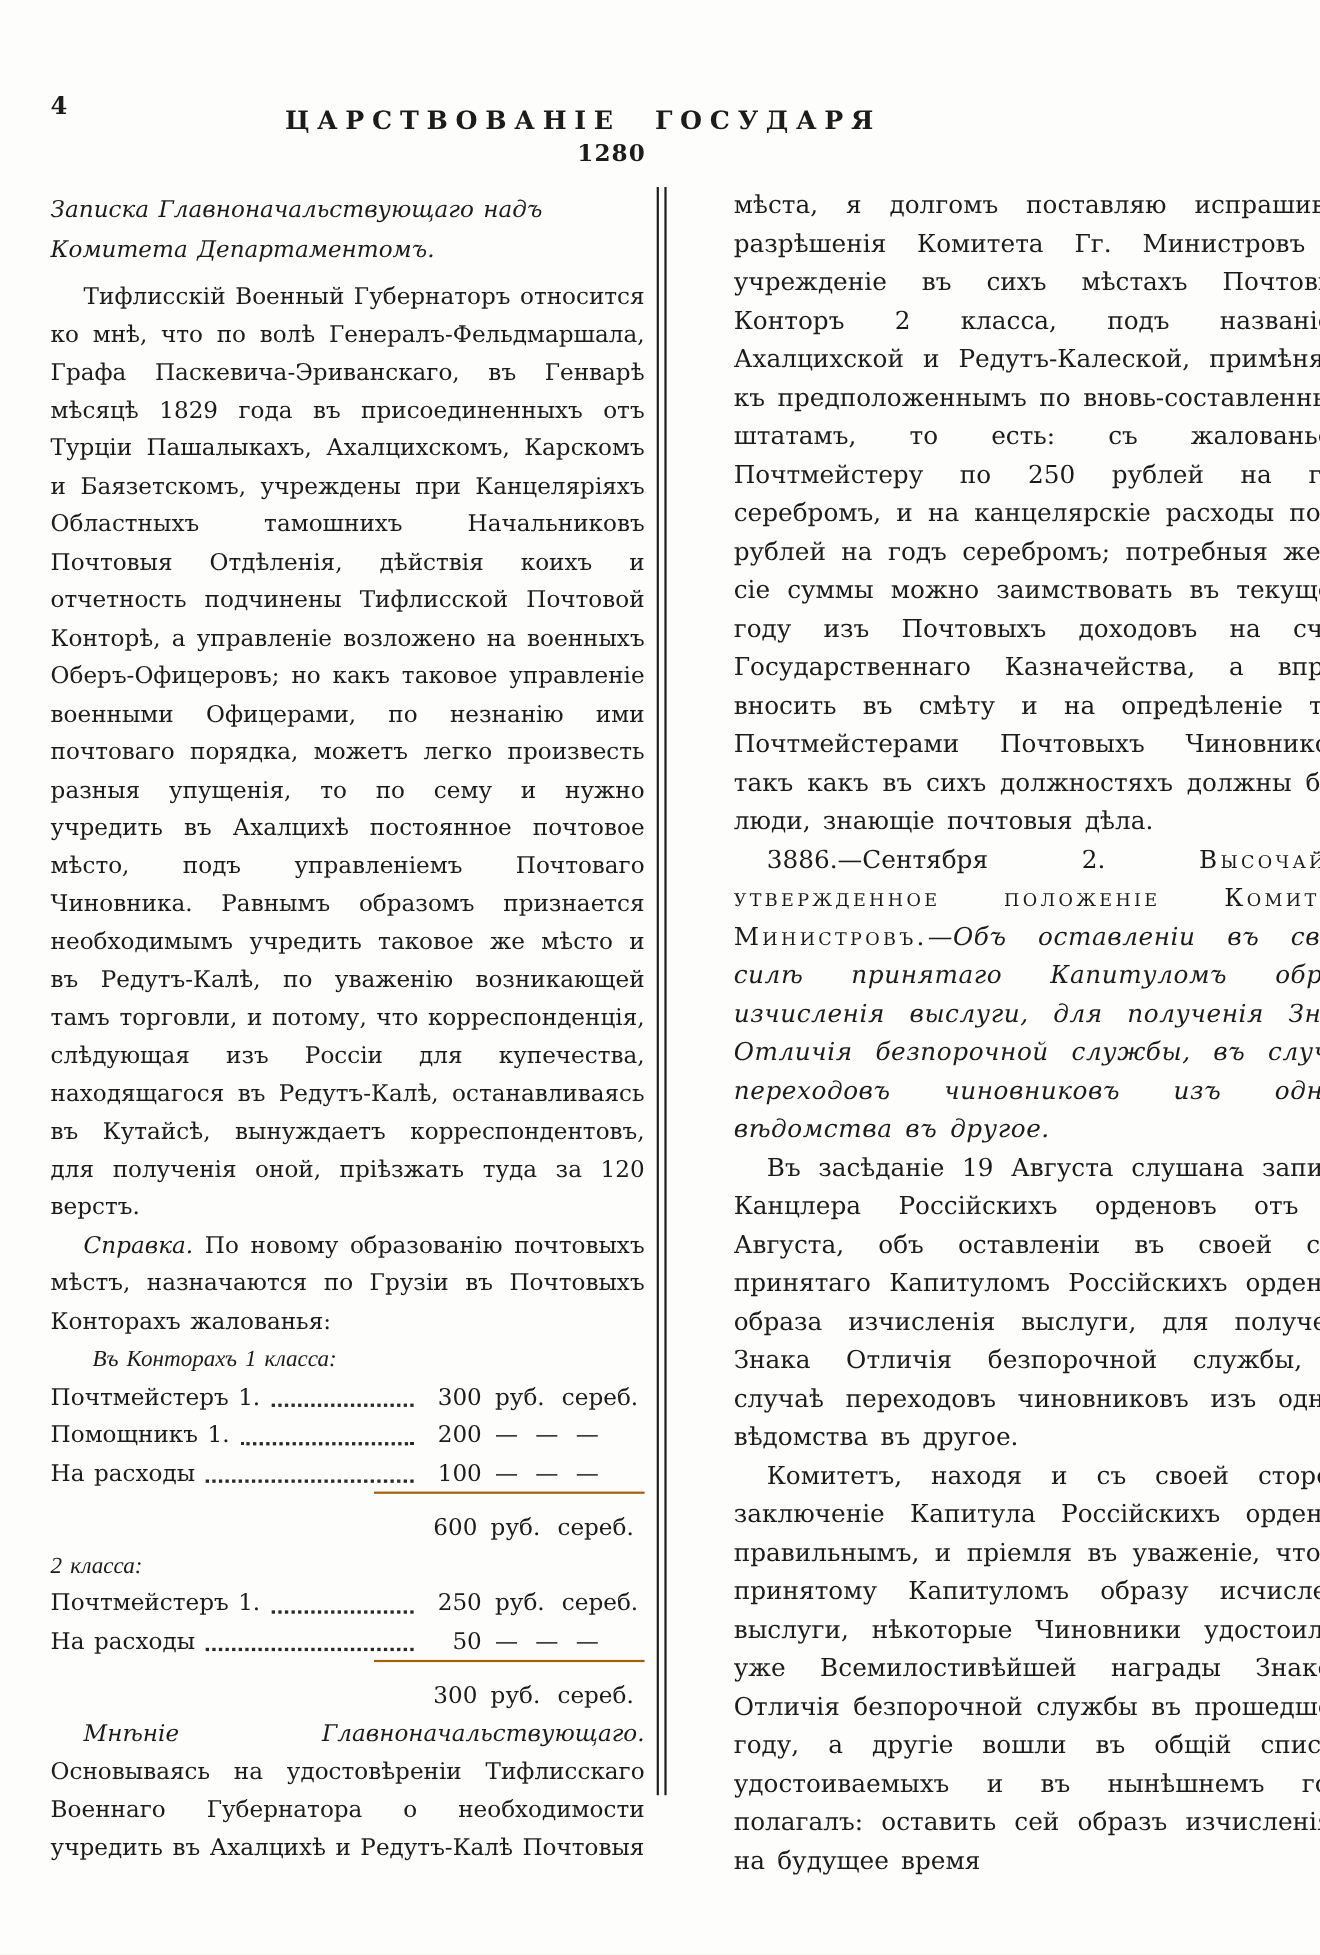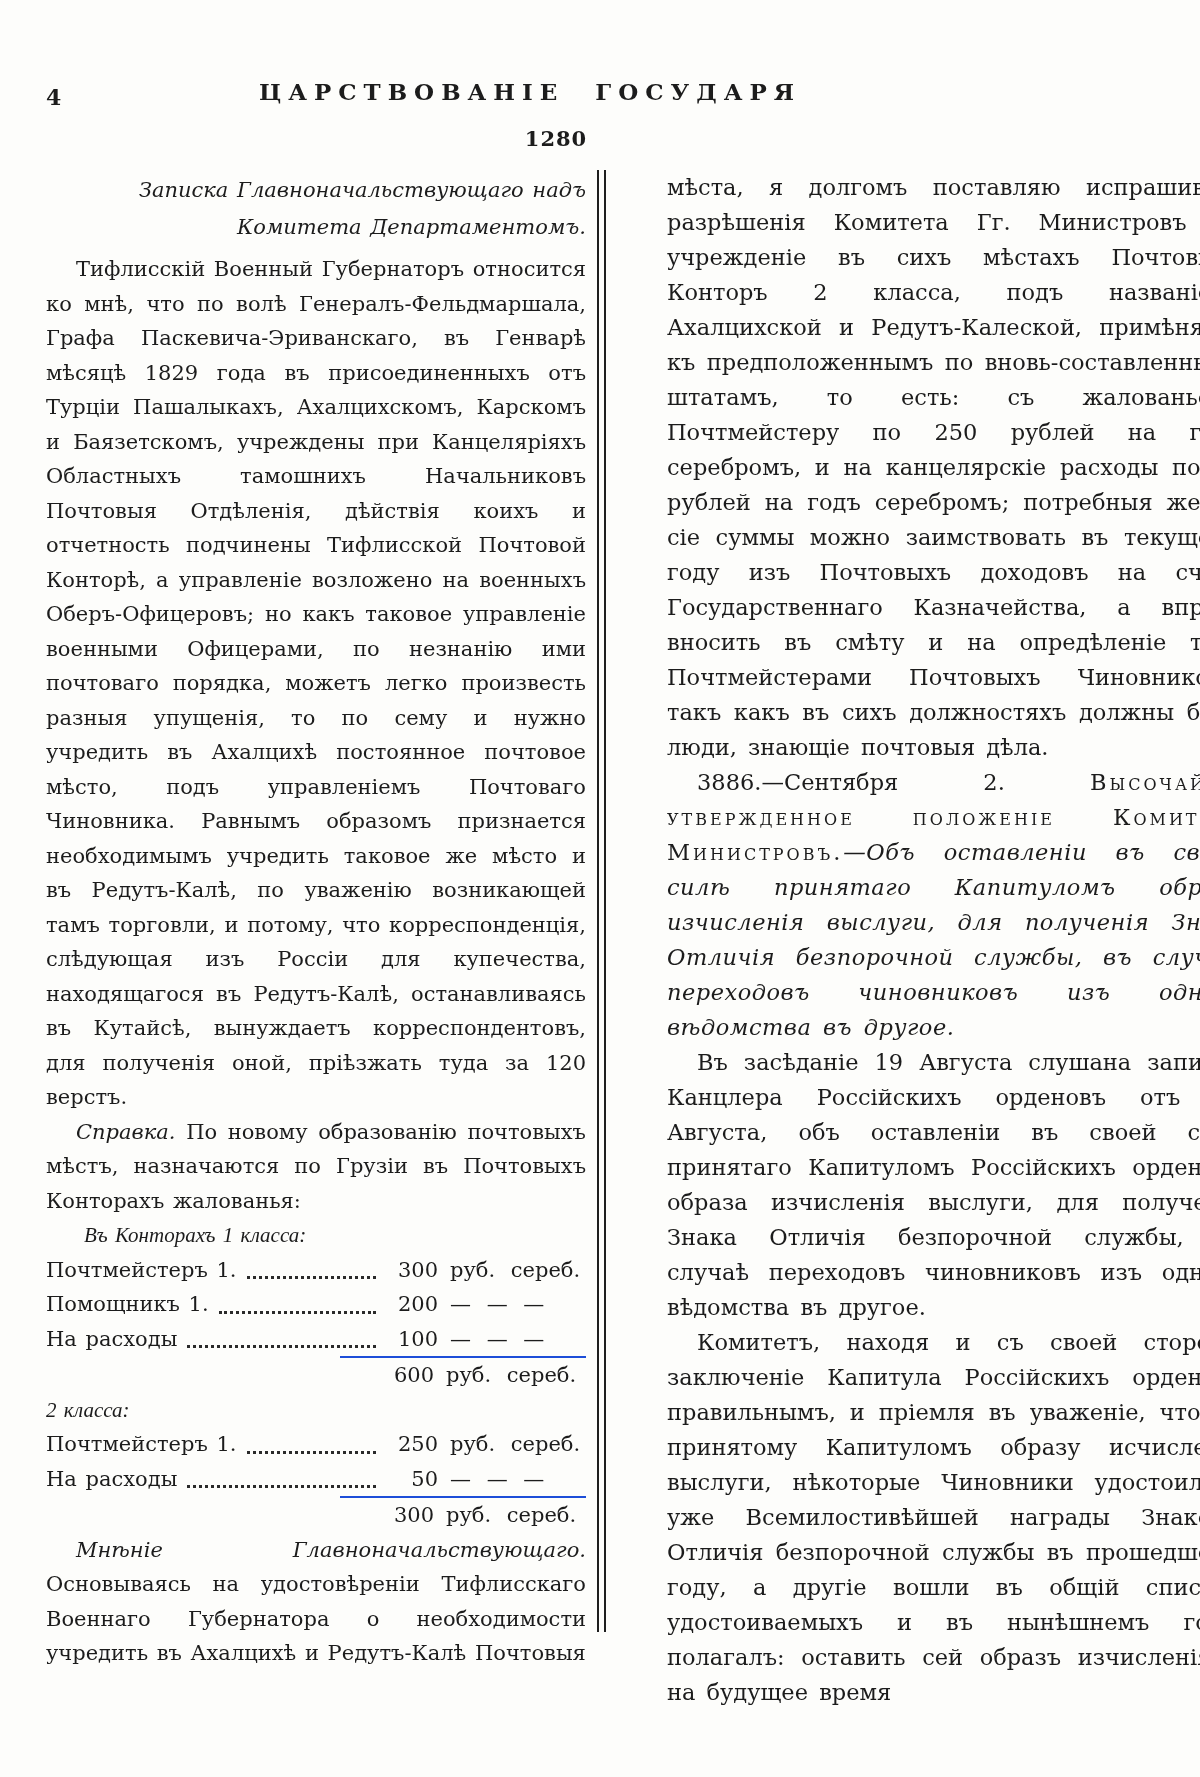--- a/index.html
+++ b/index.html
@@ -14,21 +14,21 @@
     overflow: hidden;
   }
   .page-number {
     position: absolute;
     left: 46px; top: 84px;
     font-size: 22px;
     font-weight: bold;
   }
   .running-title {
     position: absolute;
-    left: 530px; top: 78px;
+    left: 530px; top: 96px;
     transform: translateX(-50%);
     font-size: 23px;
     font-weight: bold;
     letter-spacing: 7px;
     word-spacing: 16px;
     white-space: nowrap;
   }
   .year {
     position: absolute;
     left: 556px; top: 126px;
@@ -47,21 +47,21 @@
   }
   .col { position: absolute; top: 170px; }
   .col-left  { left: 46px;  width: 540px; }
   .col-right { left: 624px; width: 576px; margin-left: 43px; }
 
   .col-left  { font-size: 21px;  line-height: 34.5px; word-spacing: 2px; }
   .col-right { font-size: 22.5px; line-height: 35px;  word-spacing: 4px; }
 
   .ital-heading {
     font-style: italic;
-    text-align: right;
+    text-align: left;
     line-height: 37px;
     margin: 2px 0 6px 0;
   }
   p.body {
     margin: 0;
     text-align: justify;
   }
   .indent { text-indent: 30px; }
   .lbl-italic { font-style: italic; margin-top: 37px; }
 
@@ -81,23 +81,23 @@
     margin: 0 10px 8px 10px;
     border-bottom: 3px dotted #2a2a2a;
     min-width: 30px;
   }
   .srow .amount { width: 52px; text-align: right; white-space: nowrap; }
   .srow .unit   { width: 136px; padding-left: 12px; white-space: nowrap; word-spacing: 9px; }
 
   .sum-row { display: flex; justify-content: flex-end; }
   .sum-box {
     width: 246px;
-    border-top: 2px solid #1d4ed8;
+    border-top: 2px solid #a16207;
     display: flex;
-    padding-top: 0;
+    padding-top: 13px;
   }
   .sum-box .amount { width: 94px; text-align: right; white-space: nowrap; }
   .sum-box .unit   { padding-left: 12px; white-space: nowrap; word-spacing: 9px; }
 
   .act-type {
     font-variant: small-caps;
     letter-spacing: 3px;
     word-spacing: 8px;
   }
   .act-title { font-style: italic; letter-spacing: 0.5px; }

